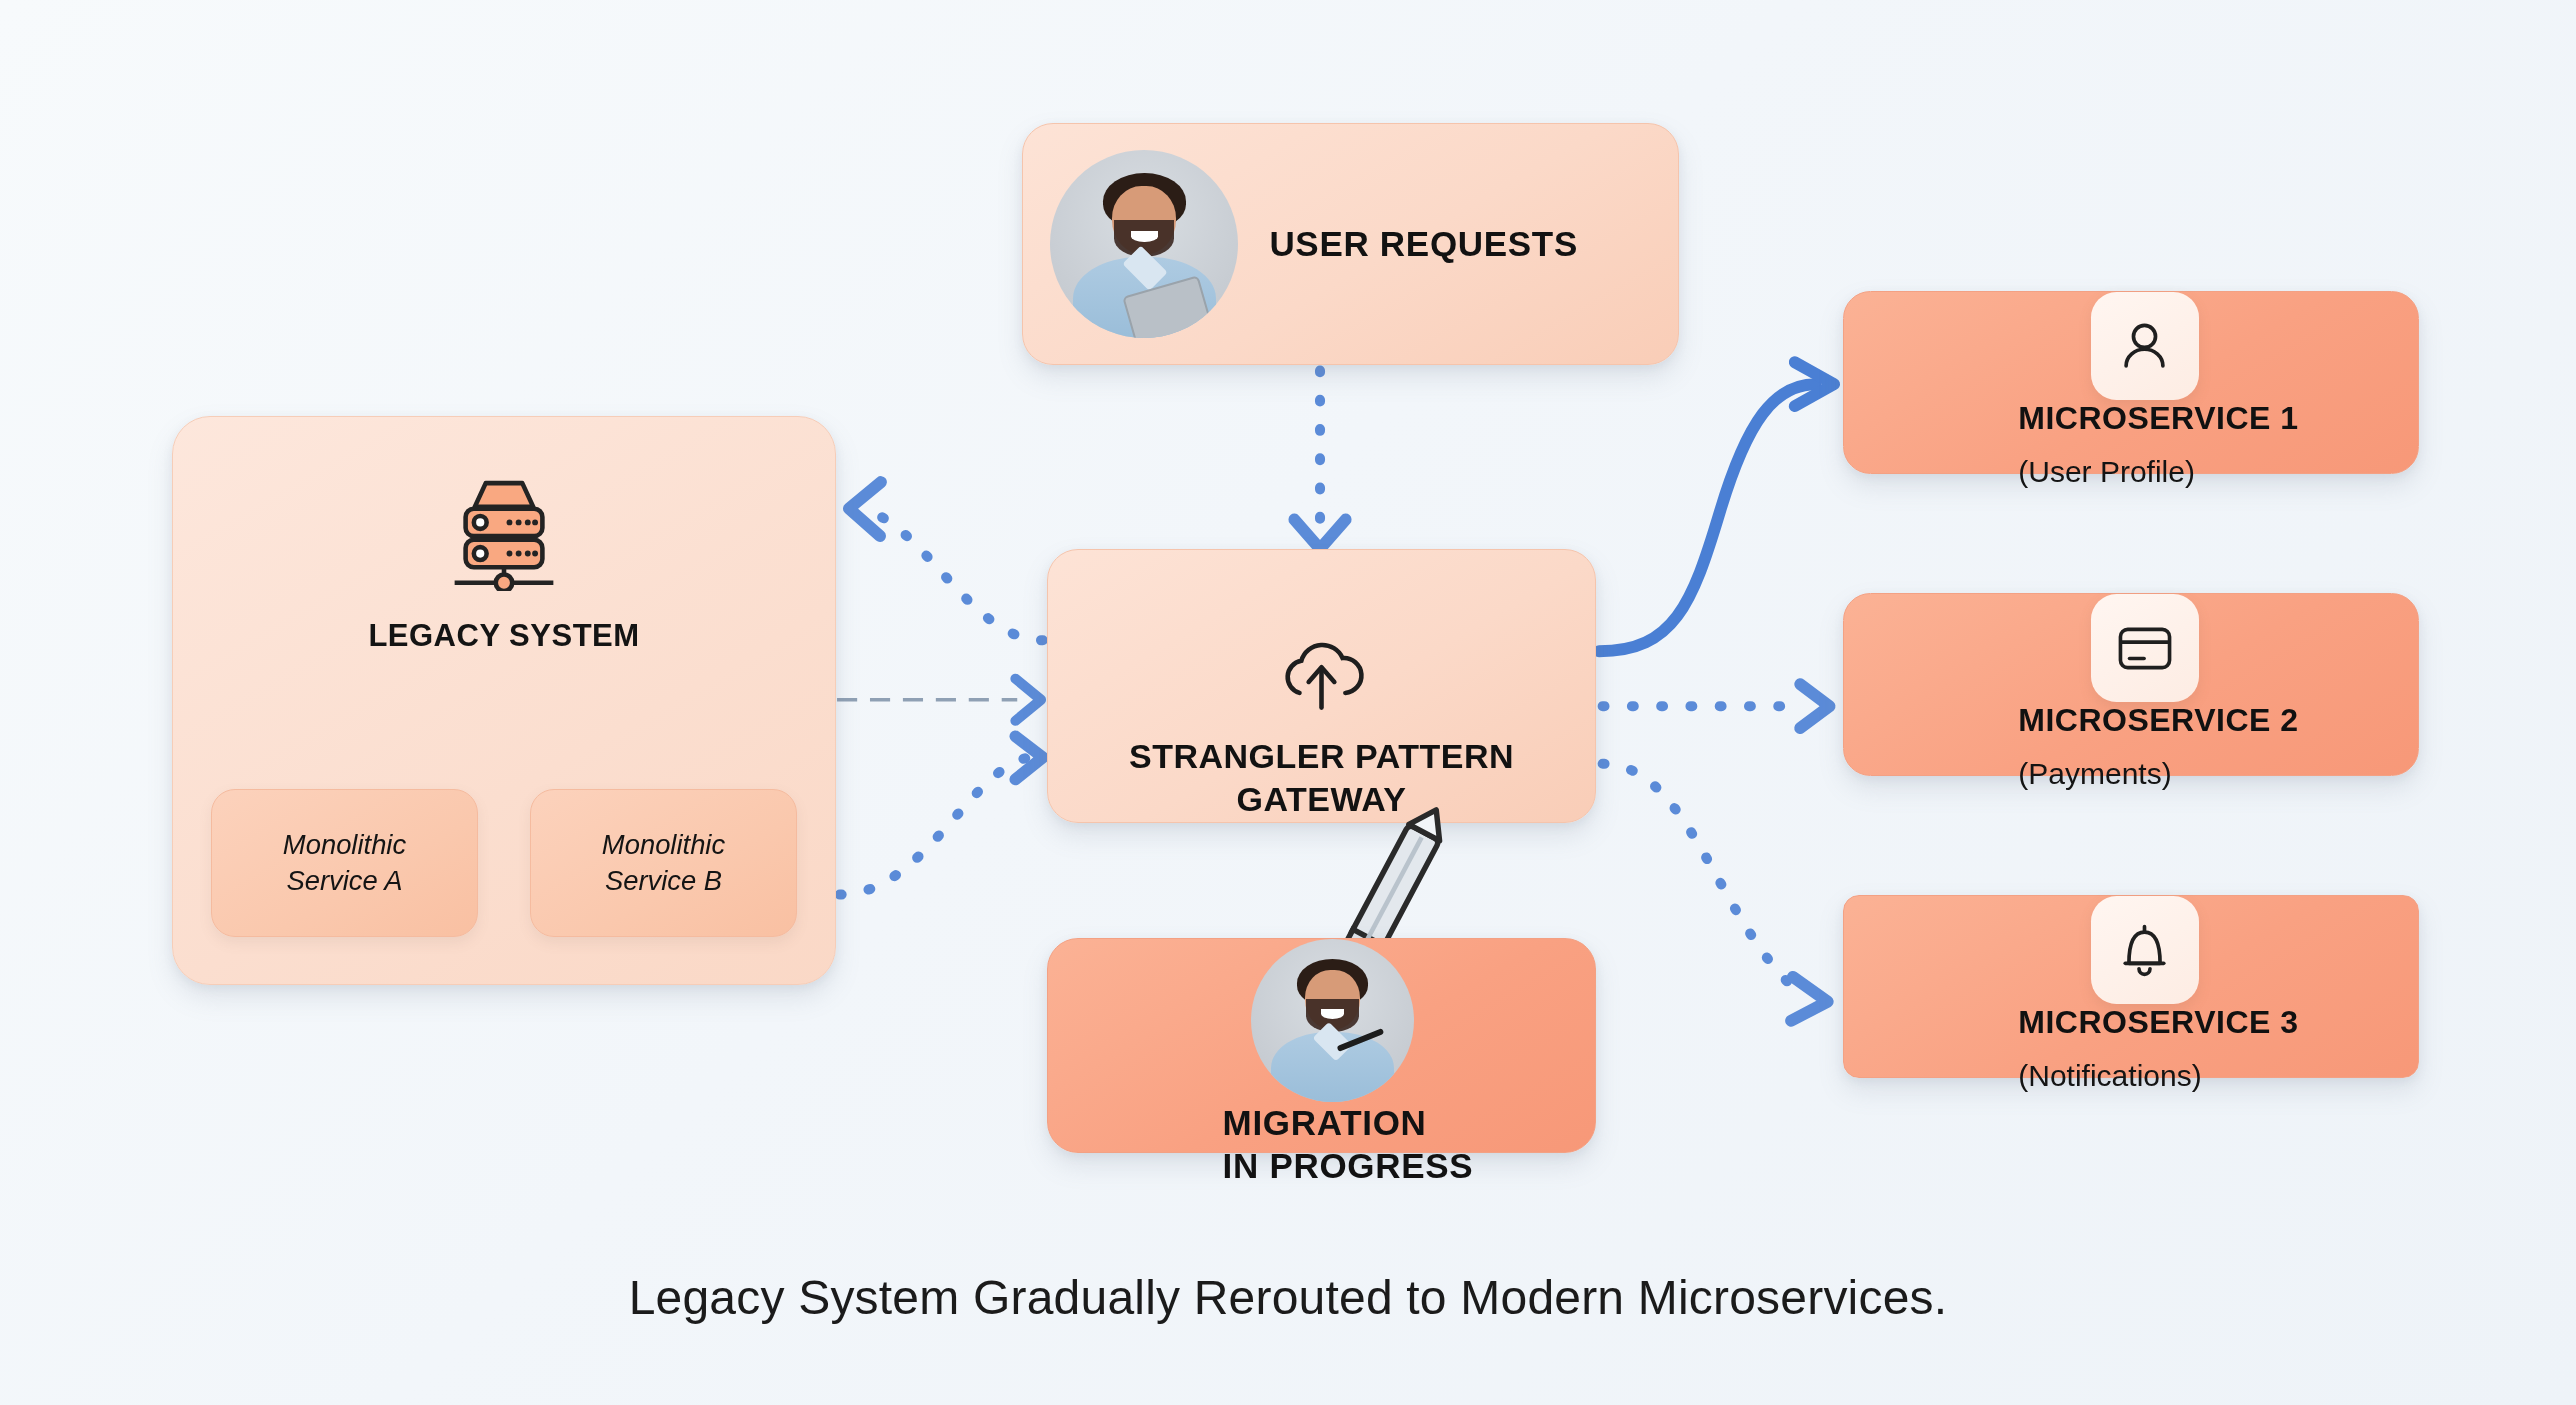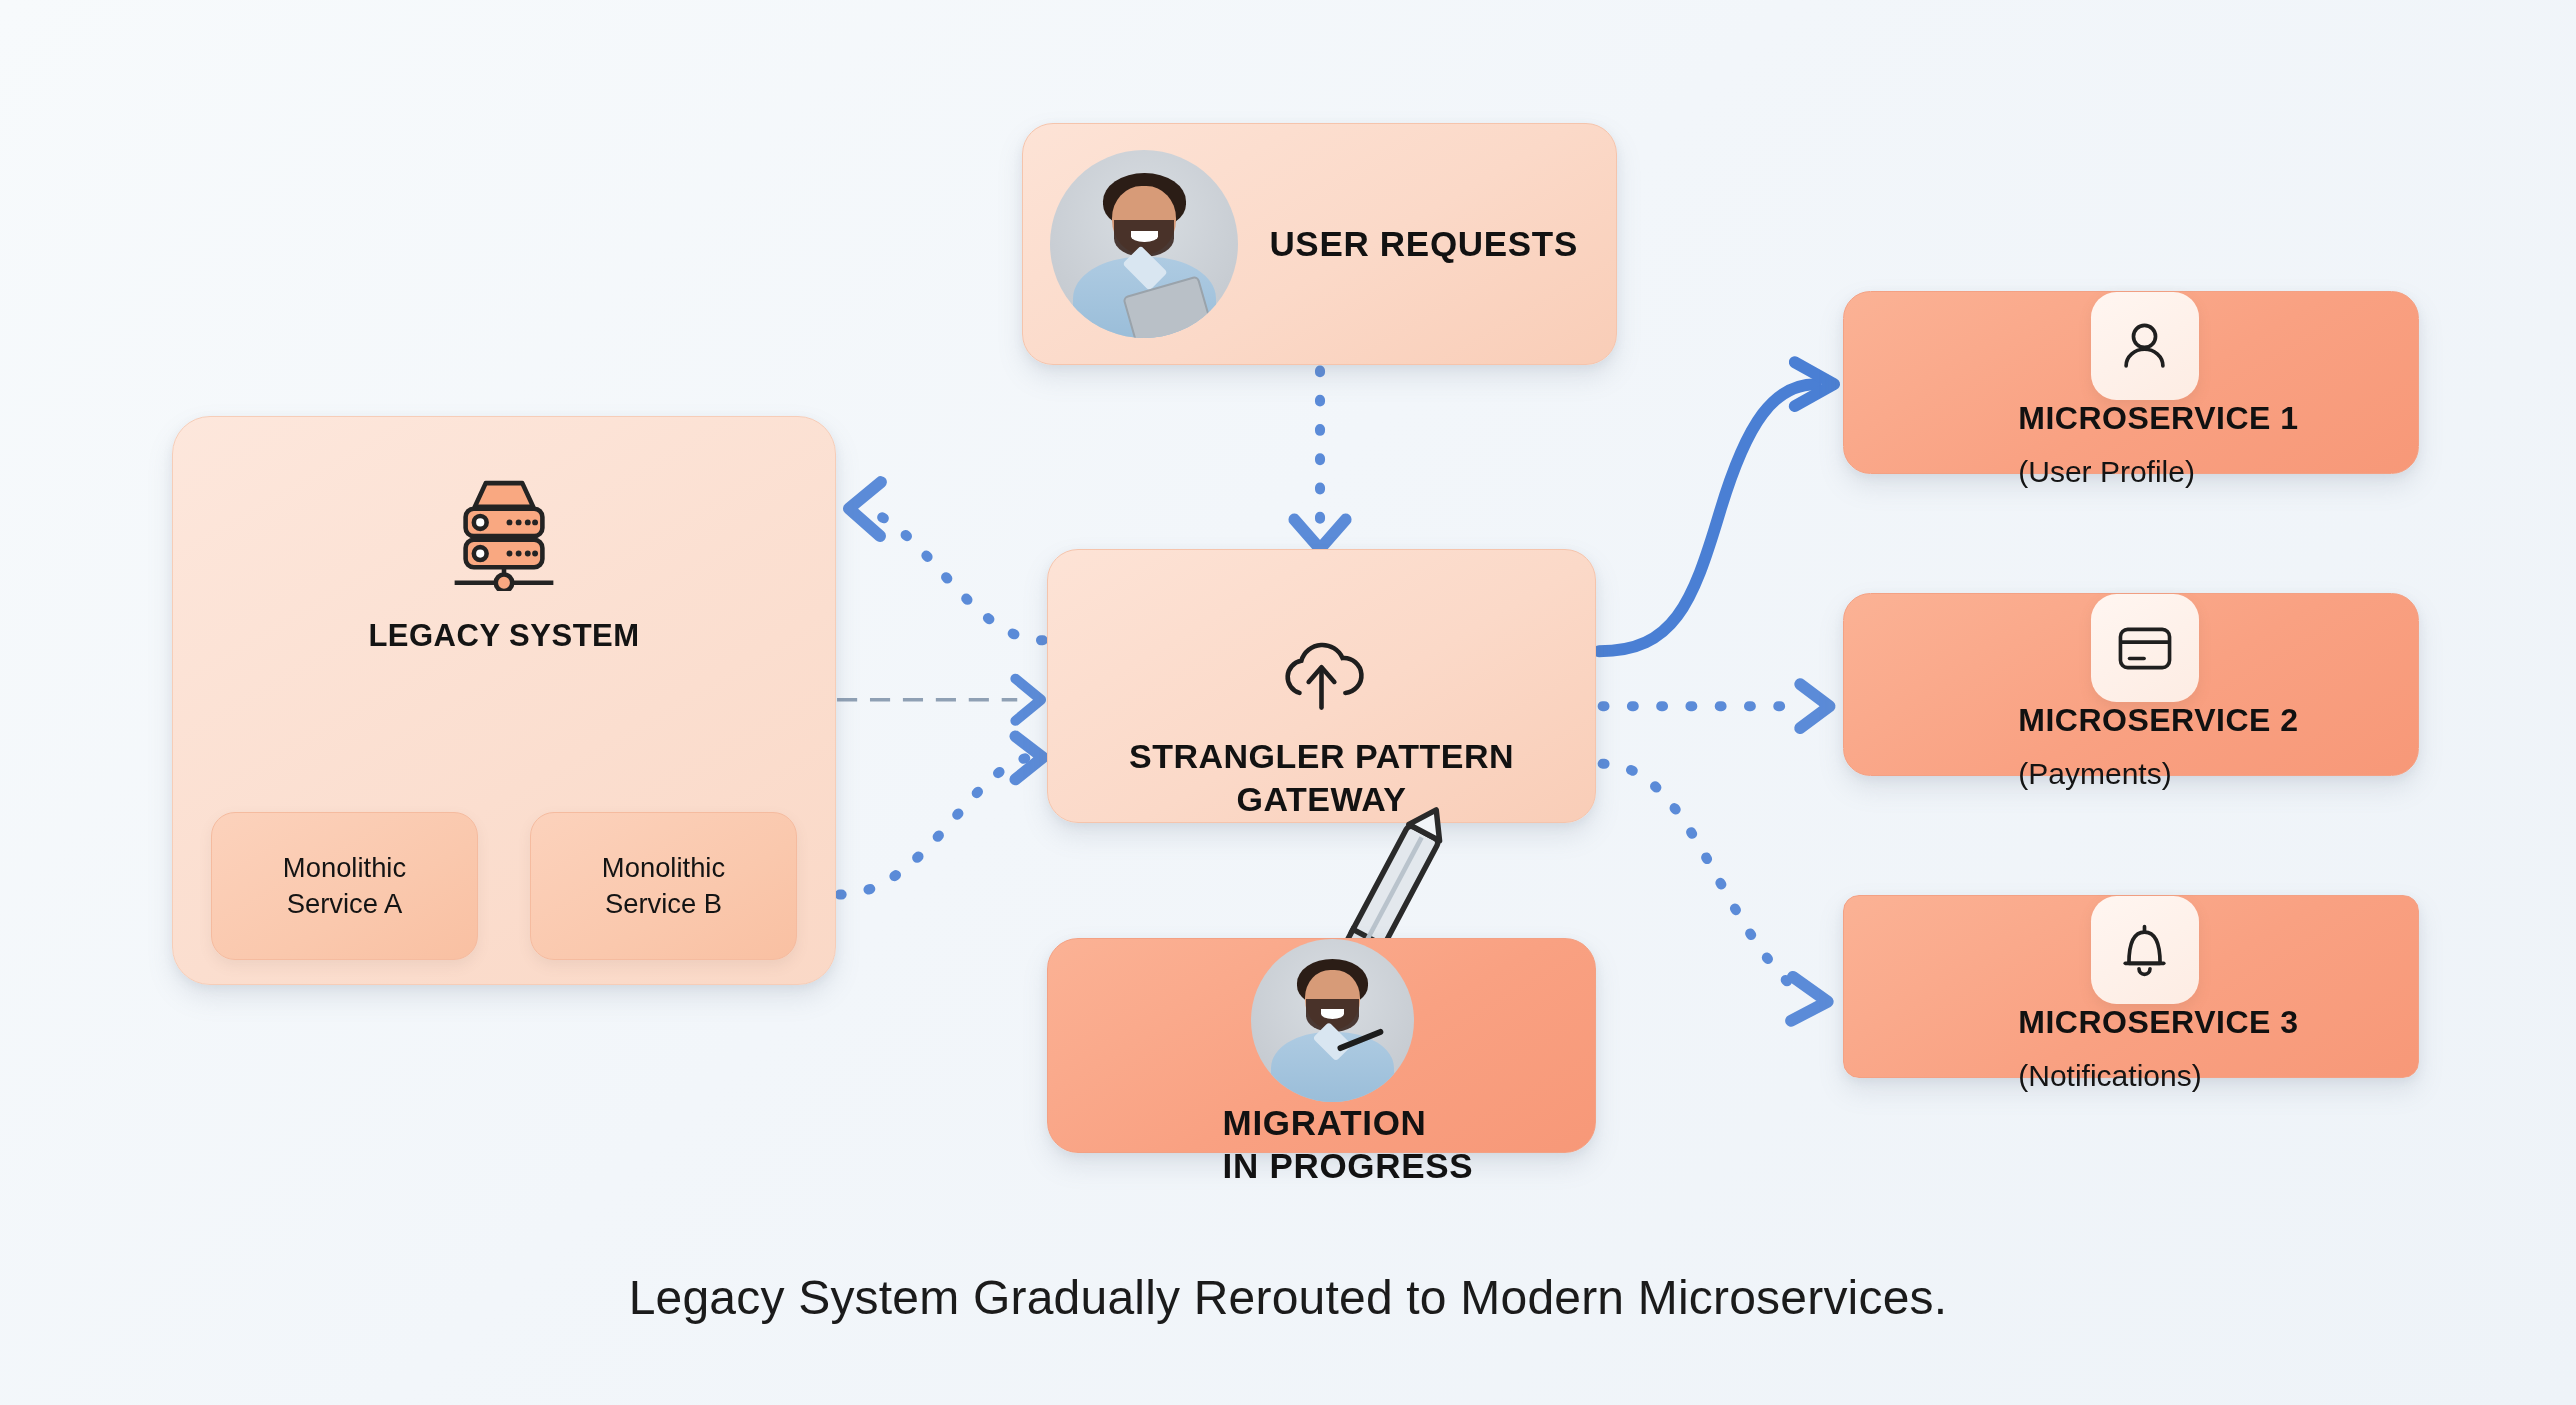--- a/index.html
+++ b/index.html
@@ -48,43 +48,44 @@
   .legacy-icon { margin-top: 57px; }
   .legacy-title {
     margin-top: 24px;
     font-size: 31px;
     font-weight: bold;
     letter-spacing: 0.5px;
     color: #141414;
   }
   .mono-row {
     position: absolute;
-    left: 38px; right: 38px; bottom: 24px;
+    left: 38px; right: 38px; bottom: 47px;
     display: flex;
     justify-content: space-between;
+    font-style: italic;
   }
   .mono-box {
     width: 265px; height: 146px;
     border-radius: 24px;
     background: linear-gradient(150deg, #fcd2bc 0%, #fac8ad 60%, #f9c0a2 100%);
     border: 1.8px solid #f5bb9f;
     display: flex; flex-direction: column;
     align-items: center; justify-content: center;
     box-shadow: 0 5.5px 12.8px rgba(130,110,100,0.10);
   }
   .mono-box span {
     font-size: 27.4px;
     color: #141414;
     line-height: 1.3;
     text-align: center;
   }
 
   
   #user-requests {
-    left: 1022px; top: 123px; width: 595px; height: 242px;
+    left: 1022px; top: 123px; width: 657px; height: 242px;
     padding-left: 27.4px;
   }
   #strangler-gateway {
     left: 1047px; top: 549px; width: 549px; height: 274px;
     flex-direction: column;
     justify-content: flex-end;
   }
   #migration-progress {
     left: 1047px; top: 938px; width: 549px; height: 215px;
     padding-left: 22px;

